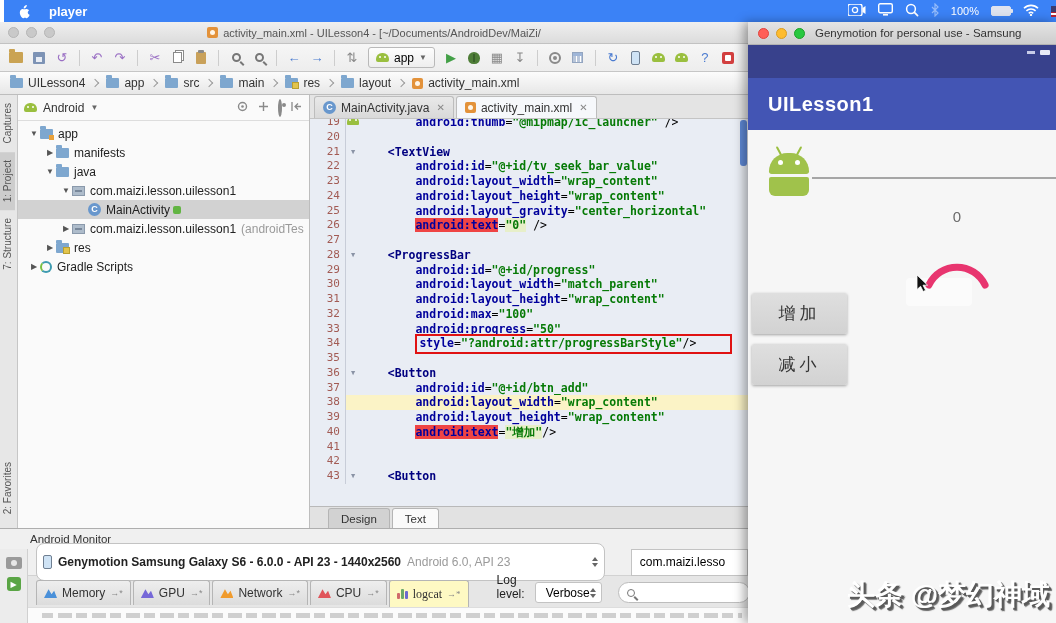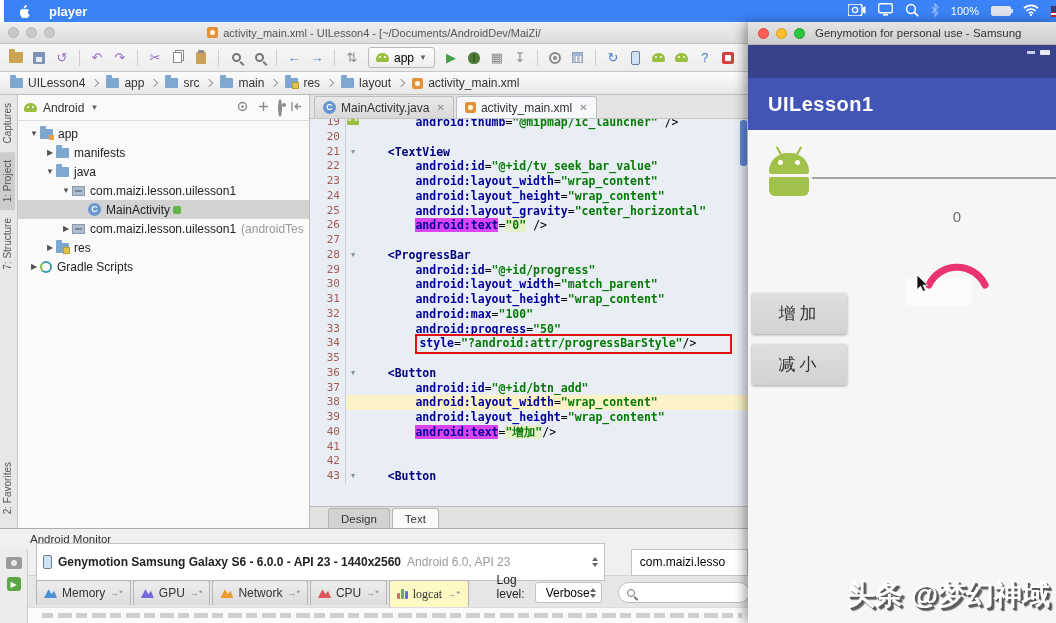--- a/index.html
+++ b/index.html
@@ -101,33 +101,33 @@
   .fold { width:14px; flex:none; text-align:center; font-size:7px; color:#8a93a5; position:relative; }
   .gbot { position:absolute; left:1px; top:2px; width:12px; height:8px; background:#9abf3f; border-radius:5px 5px 1px 1px; }
   .gbot::before,.gbot::after { content:""; position:absolute; top:2px; width:2px; height:2px; background:#fff; border-radius:50%; }
   .gbot::before{left:2px;} .gbot::after{right:2px;}
   .ctext { white-space:pre; flex:1; }
   .cur .ctext, .cur .fold { background:#fbf3c6; }
   .tk-p { color:#000; }
   .tk-a { color:#00009c; font-weight:bold; }
   .tk-t { color:#000080; font-weight:bold; }
   .tk-v { color:#067a06; font-weight:bold; }
-  .tk-ah { color:#00009c; font-weight:bold; background:#d946ef;text-align:right; }
+  .tk-ah { color:#00009c; font-weight:bold; background:#ef4444;text-align:right; }
   .tk-vh { color:#067a06; font-weight:bold; background:#e7efc9; }
   .redbox { display:inline-block; border:2px solid #e01212; padding:0 34px 1px 2px; margin:-2px 0; }
   .scrollthumb { position:absolute; right:1px; top:1px; width:7px; height:46px; background:#4f7cd1; border-radius:3px; opacity:.9; }
   .btabs { height:22px; background:#e2e2e2; border-top:1px solid #b9b9b9; display:flex; align-items:flex-end; padding-left:18px; }
   .btab { height:20px; padding:0 12px; display:flex; align-items:center; border:1px solid #b5b5b5; border-bottom:none; border-radius:3px 3px 0 0; background:#d2d2d2; color:#333; margin-right:2px; font-size:11.5px; }
   .btab.active { background:#fafafa; }
 
   
   .monitor { height:95px; border-top:1px solid #aeaeae; background:#f0f0f0; position:relative; overflow:hidden; }
   .mhead { height:20px; display:flex; align-items:center; padding-left:30px; color:#333; font-size:11.5px; }
   .mdev { height:26px; display:flex; align-items:center; padding-left:36px; gap:26px; }
-  .devbox { width:584px; height:21px; background:#fff; border:1px solid #c3c3c3; border-radius:0; display:flex; align-items:center; gap:6px; padding:18px 6px; overflow:hidden; }
+  .devbox { width:584px; height:21px; background:#fff; border:1px solid #c3c3c3; border-radius:8px; display:flex; align-items:center; gap:6px; padding:18px 6px; overflow:hidden; }
   .devbox b { font-size:12px; font-weight:bold; color:#222; white-space:nowrap; }
   .devsuf { color:#9a9a9a; white-space:nowrap; }
   .spin { margin-left:auto; display:flex; flex-direction:column; gap:2px; flex:none; }
   .spin i { width:0; height:0; border-left:3.5px solid transparent; border-right:3.5px solid transparent; }
   .spin .up { border-bottom:4px solid #666; }
   .spin .dn { border-top:4px solid #666; }
   .procbox { width:120px; height:27px; background:#fff; border:1px solid #c3c3c3; display:flex; align-items:center; padding:0 8px; white-space:nowrap; }
   .mrow { height:32px; display:flex; align-items:flex-end; padding-left:36px; background:#e6e6e6; border-top:1px solid #d2d2d2; }
   .mtab { height:25px; display:flex; align-items:center; gap:5px; padding:0 7px; border:1px solid #b5b5b5; border-bottom:none; border-radius:3px 3px 0 0; background:linear-gradient(#eee,#dcdcdc); margin-right:2px; color:#333; font-size:12px; }
   .mtab.active { background:#fef9c3; height:27px;font-family:Liberation Serif, serif; }

